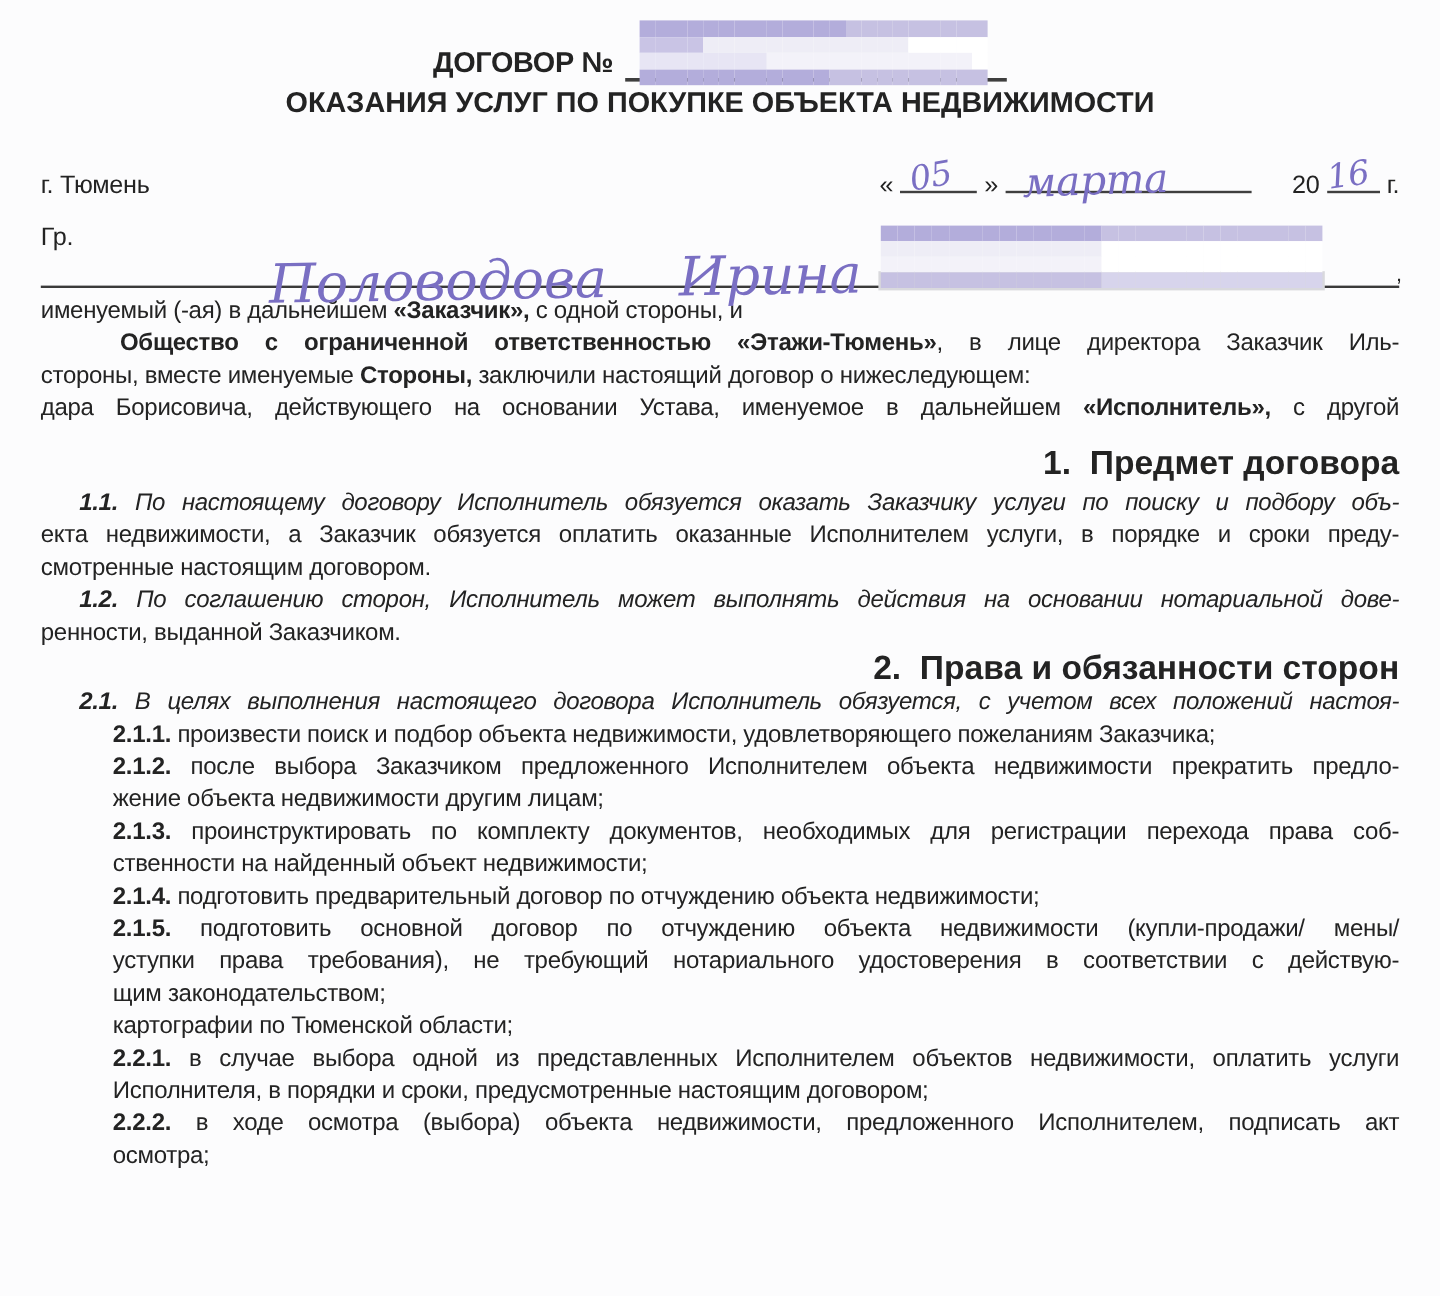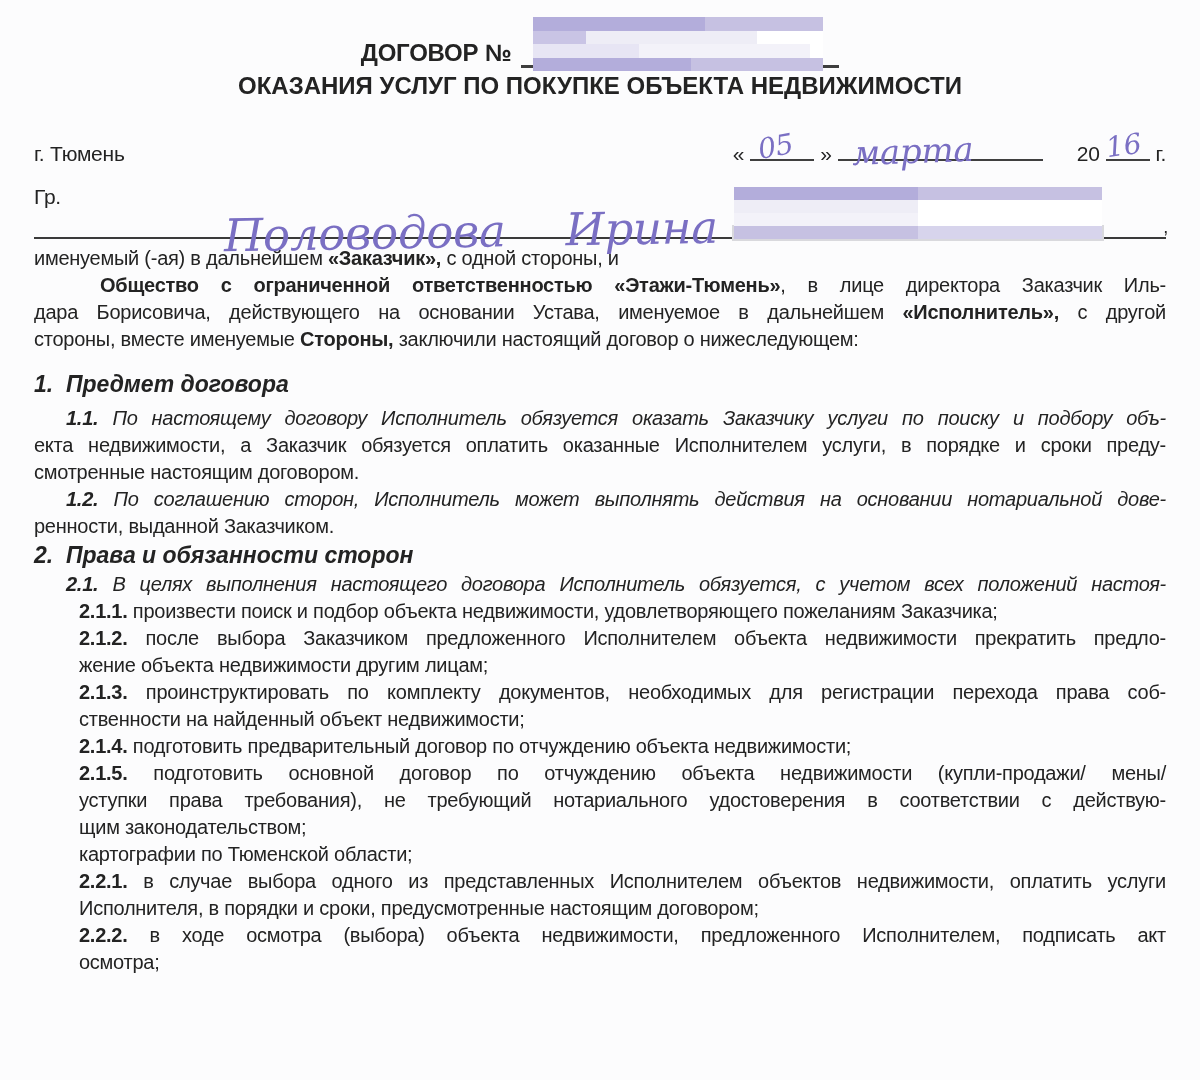--- a/index.html
+++ b/index.html
@@ -40,23 +40,23 @@
   .hw-name{position:absolute;left:190px;bottom:-8px;font-size:45px;word-spacing:46px;transform:rotate(-1deg);}
   .name-redact-bar{position:absolute;left:698px;width:372px;bottom:-4px;height:16px;background:#d9d9dd;}
   .name-mosaic{position:absolute;left:700px;width:368px;bottom:-2px;height:52px;}
   .gr-comma{position:absolute;right:-2px;bottom:-4px;font-size:18px;}
   
   .para{margin:0;}
   .para .line{text-align:justify;}
   .para .line.str{text-align-last:justify;}
   .para.ind .line:first-child{text-indent:32px;font-style:italic;}
   .para.ind2 .line:first-child{text-indent:66px;}
-  .sub{margin-left:45px;}
+  .sub{margin-left:60px;}
   .first-para{margin-top:6px;}
-  .sec-heading{text-align:left;font-weight:bold;font-style:italic;font-size:23px;line-height:27px;letter-spacing:0;}
+  .sec-heading{text-align:right;font-weight:bold;font-size:28px;line-height:27px;letter-spacing:0;}
   .h1-heading{margin-top:18px;margin-bottom:7px;}
   .h2-heading{margin-top:2px;margin-bottom:2px;}
   .gap-before{margin-top:28px;}
   b{font-weight:bold;}
 </style>
 </head>
 <body>
 
 <div class="page">
 
@@ -289,22 +289,22 @@
         <i style="background: rgb(215, 212, 236);"></i>
       </span>
     <span class="gr-comma">,</span>
   </div>
 
   <div class="para first-para">
       <div class="line"><span>именуемый (-ая) в дальнейшем </span><b>«Заказчик»,</b><span> с одной стороны, и</span></div>
     </div>
   <div class="para ind2">
       <div class="line str"><b>Общество с ограниченной ответственностью «Этажи-Тюмень»</b><span>, в лице директора Заказчик Иль-</span></div>
+      <div class="line"><span>стороны, вместе именуемые </span><b>Стороны,</b><span> заключили настоящий договор о нижеследующем:</span></div>
       <div class="line str"><span>дара Борисовича, действующего на основании Устава, именуемое в дальнейшем </span><b>«Исполнитель»,</b><span> с другой</span></div>
-      <div class="line"><span>стороны, вместе именуемые </span><b>Стороны,</b><span> заключили настоящий договор о нижеследующем:</span></div>
     </div>
 
   <div class="sec-heading h1-heading">1.&nbsp; Предмет договора</div>
   <div class="para ind">
       <div class="line str"><b>1.1.</b><span> По настоящему договору Исполнитель обязуется оказать Заказчику услуги по поиску и подбору объ-</span></div>
       <div class="line str"><span>екта недвижимости, а Заказчик обязуется оплатить оказанные Исполнителем услуги, в порядке и сроки преду-</span></div>
       <div class="line"><span>смотренные настоящим договором.</span></div>
     </div>
   <div class="para ind">
       <div class="line str"><b>1.2.</b><span> По соглашению сторон, Исполнитель может выполнять действия на основании нотариальной дове-</span></div>
@@ -331,21 +331,21 @@
     </div>
   <div class="para sub">
       <div class="line str"><b>2.1.5.</b><span> подготовить основной договор по отчуждению объекта недвижимости (купли-продажи/ мены/</span></div>
       <div class="line str"><span>уступки права требования), не требующий нотариального удостоверения в соответствии с действую-</span></div>
       <div class="line"><span>щим законодательством;</span></div>
     </div>
   <div class="para sub">
       <div class="line"><span>картографии по Тюменской области;</span></div>
     </div>
   <div class="para sub">
-      <div class="line str"><b>2.2.1.</b><span> в случае выбора одного из представленных Исполнителем объектов недвижимости, оплатить услуги</span></div>
+      <div class="line str"><b>2.2.1.</b><span> в случае выбора одной из представленных Исполнителем объектов недвижимости, оплатить услуги</span></div>
       <div class="line"><span>Исполнителя, в порядки и сроки, предусмотренные настоящим договором;</span></div>
     </div>
   <div class="para sub">
       <div class="line str"><b>2.2.2.</b><span> в ходе осмотра (выбора) объекта недвижимости, предложенного Исполнителем, подписать акт</span></div>
       <div class="line"><span>осмотра;</span></div>
     </div>
 
 </div>
 
 </body></html>

